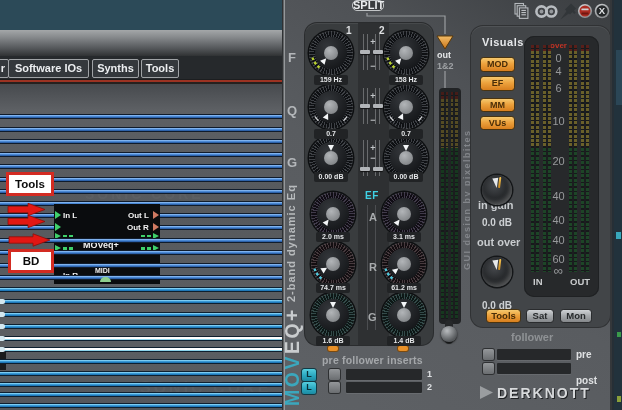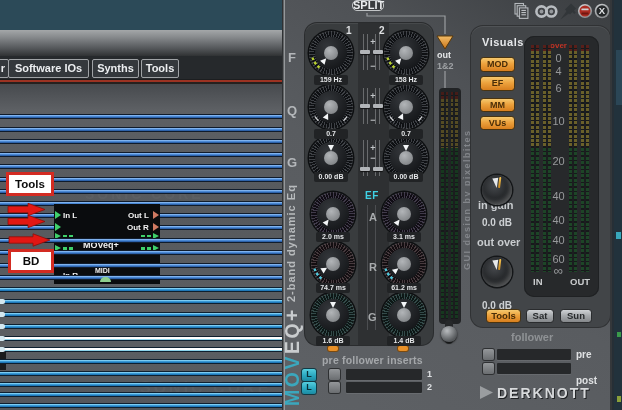--- a/index.html
+++ b/index.html
@@ -374,21 +374,21 @@
 <div class="segdiv" style="left:290px;top:45px;height:227px;"></div>
 <div class="mcol" style="left:299px;top:45px;height:227px;width:8px;"></div>
 <div class="seg" style="left:299px;top:45px;height:6px;width:8px;background:repeating-linear-gradient(180deg,#581f1a 0 3px,#17191b 3px 4.4px);"></div>
 <div class="seg" style="left:299px;top:51px;height:97px;width:8px;background:repeating-linear-gradient(180deg,#6a602a 0 3px,#17191b 3px 4.4px);"></div>
 <div class="seg" style="left:299px;top:148px;height:124px;width:8px;background:repeating-linear-gradient(180deg,#1d4527 0 3px,#17191b 3px 4.4px);"></div>
 <div class="segdiv" style="left:302px;top:45px;height:227px;"></div>
 <div class="abs" style="left:251px;top:276px;font-size:9.5px;font-weight:bold;color:#caccce;">IN</div>
 <div class="abs" style="left:288px;top:276px;font-size:9.5px;font-weight:bold;color:#caccce;">OUT</div>
 <div class="obtn" style="left:204px;top:309px;width:35px;height:13.5px;line-height:12px;font-size:9.5px;">Tools</div>
 <div class="sbtn" style="left:244px;top:309px;width:28px;">Sat</div>
-<div class="sbtn" style="left:278px;top:309px;width:32px;">Sun</div>
+<div class="sbtn" style="left:278px;top:309px;width:32px;">Mon</div>
 <div class="abs" style="left:229px;top:331px;font-size:11px;font-weight:bold;color:#8f9295;">follower</div>
 <div class="gbtn" style="left:201px;top:349px;"></div>
 <div class="fld" style="left:215px;top:349px;width:74px;height:11px;"></div>
 <div class="abs" style="left:294px;top:349px;font-size:10px;font-weight:bold;color:#dfe1e3;">pre</div>
 <div class="gbtn" style="left:201px;top:363px;"></div>
 <div class="fld" style="left:215px;top:363px;width:74px;height:11px;"></div>
 <div class="abs" style="left:294px;top:363px;font-size:10px;font-weight:bold;color:#dfe1e3;margin-top:12px;">post</div>
 <svg class="abs" style="left:197px;top:385px;" width="16" height="15" viewBox="0 0 16 15">
           <polygon points="1,1 14,7.5 1,14" fill="#9a9da0"></polygon>
         </svg>

